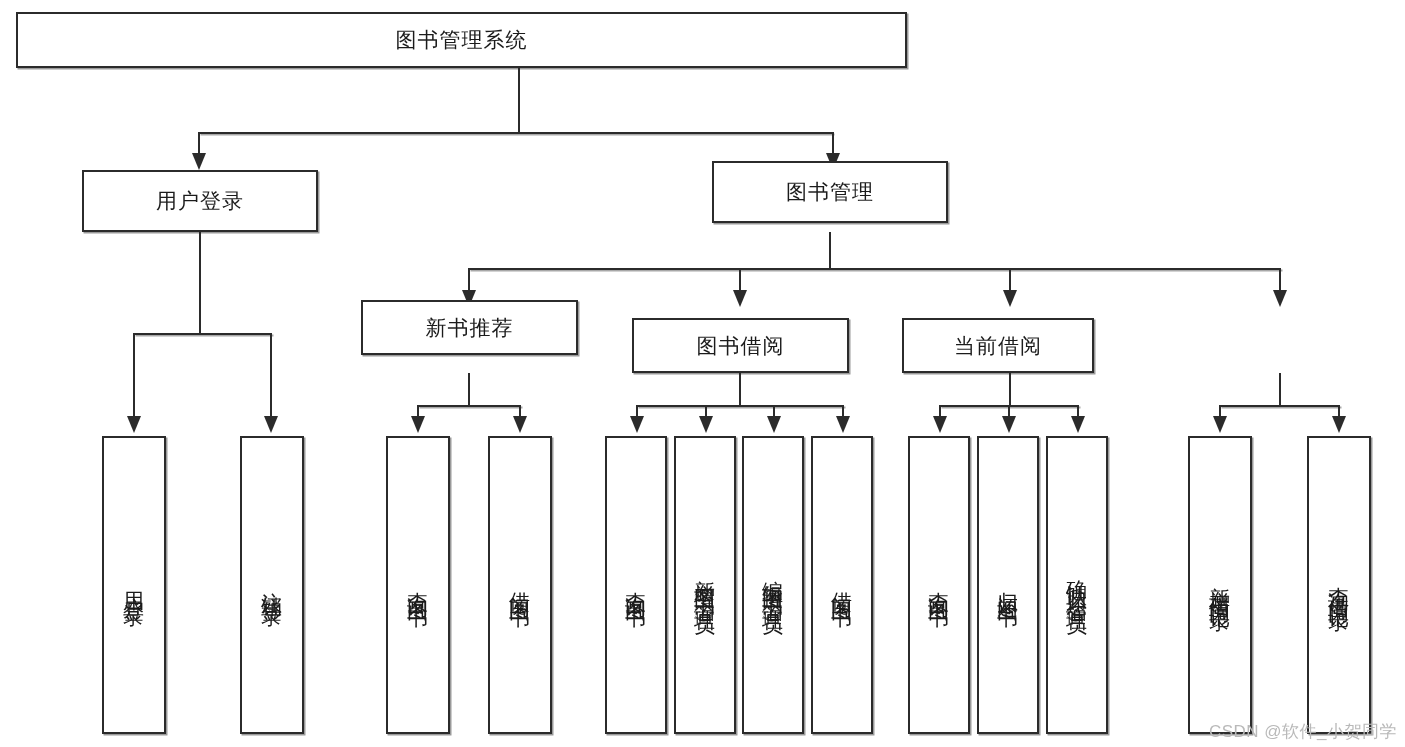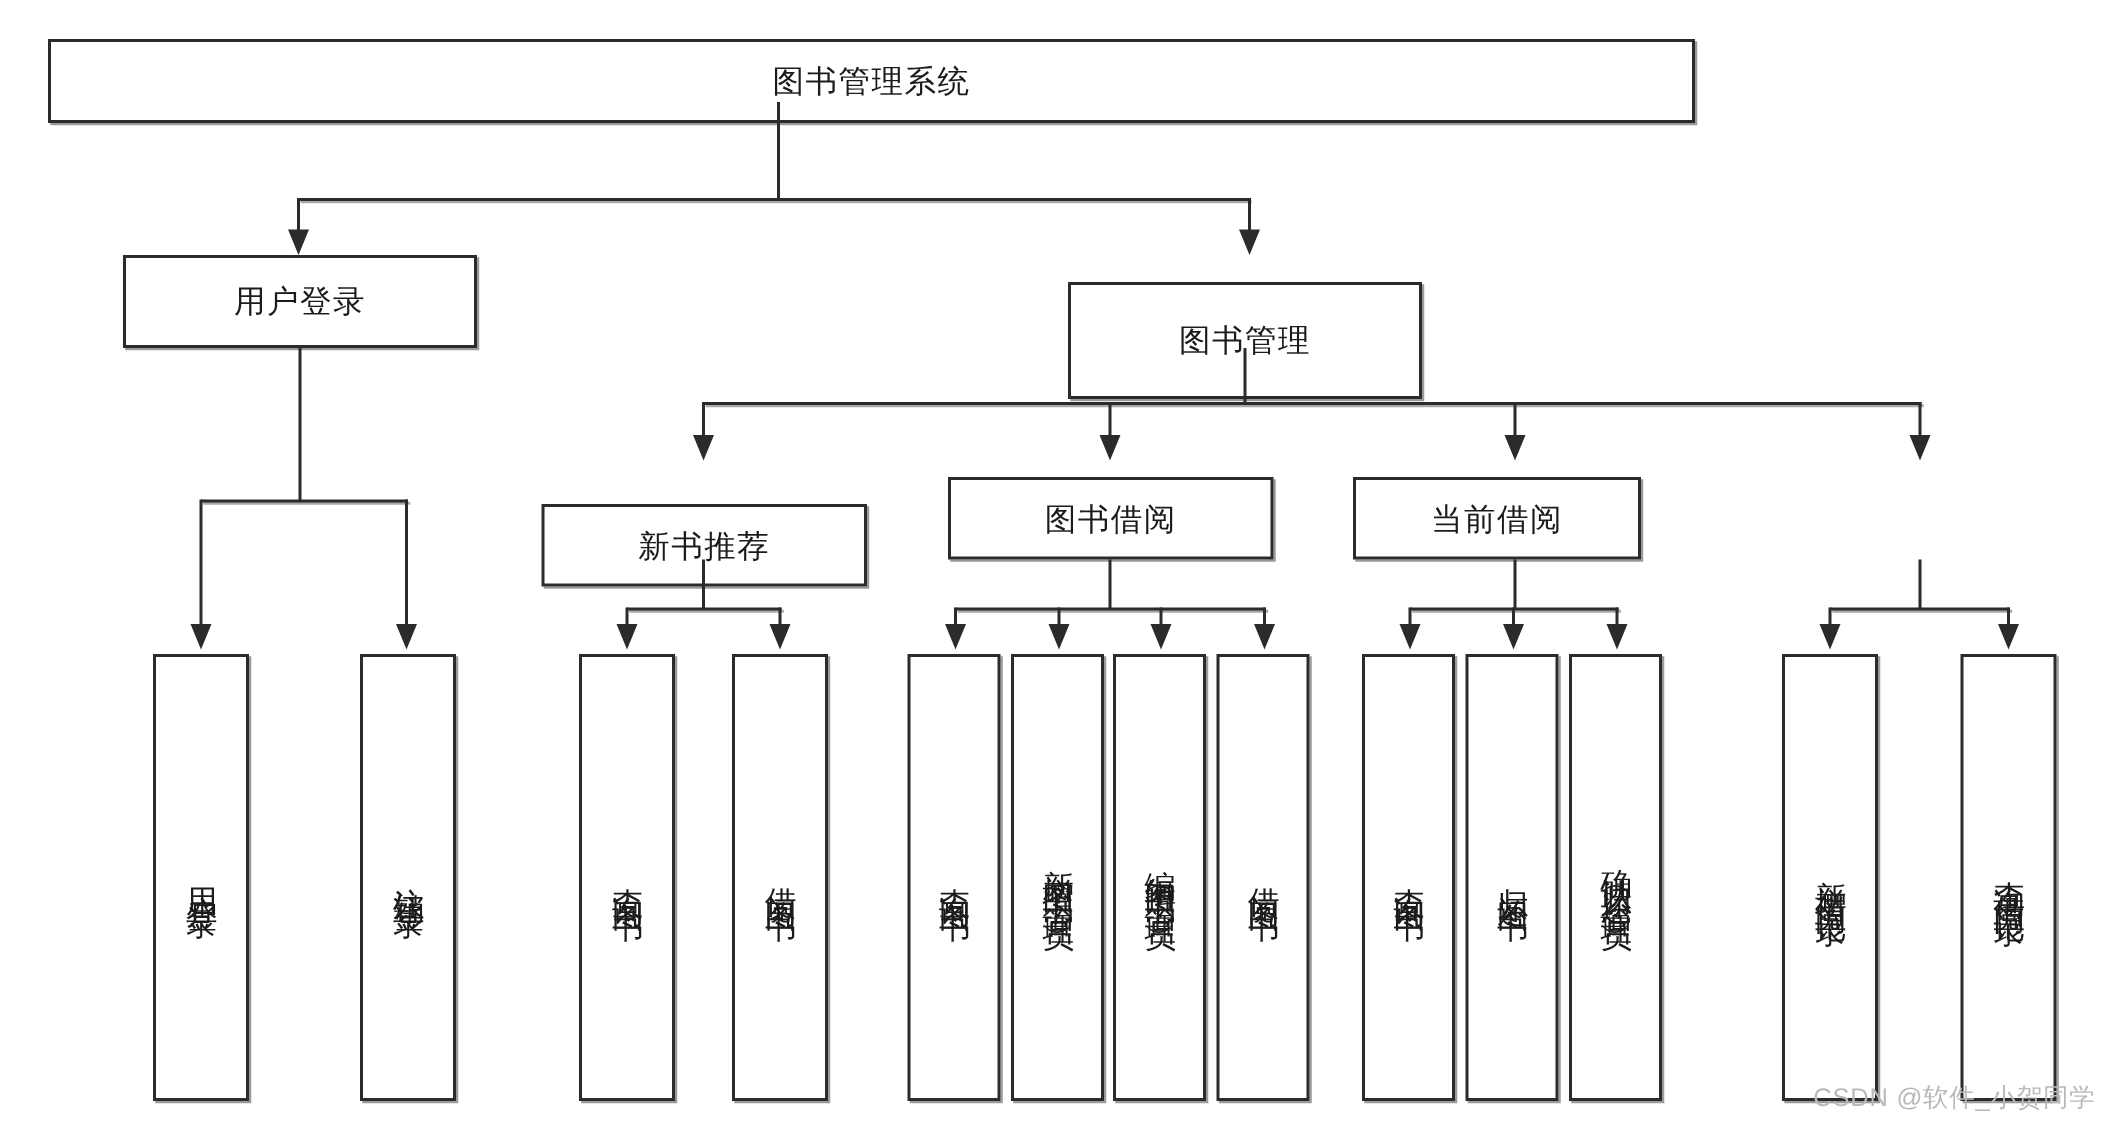--- a/index.html
+++ b/index.html
@@ -61,35 +61,35 @@
     letter-spacing:.5px;
     white-space:nowrap;
     pointer-events:none;
   }
 </style>
 </head>
 <body>
 
 <div id="stage">
 
-  <div class="node h" style="left:32px;top:12px;width:1098px;height:56px;margin-top:14px;">
+  <div class="node h" style="left:16px;top:12px;width:891px;height:56px;">
     <span class="lbl">图书管理系统</span>
   </div>
 
   <div class="line vline" style="left:518px;top:68px;height:65px;"></div>
   <div class="line hline sh" style="left:199px;top:132px;width:634px;"></div>
   <div class="line vline" style="left:198px;top:132px;height:24px;"></div>
   <div class="line vline" style="left:832px;top:132px;height:24px;"></div>
   <div class="arrow" style="left:192px;top:153px;"></div>
   <div class="arrow" style="left:826px;top:153px;"></div>
 
   <div class="node h" style="left:82px;top:170px;width:236px;height:62px;">
     <span class="lbl">用户登录</span>
   </div>
-  <div class="node h" style="left:712px;top:188px;width:236px;height:78px;">
+  <div class="node h" style="left:712px;top:161px;width:236px;height:62px;">
     <span class="lbl">图书管理</span>
   </div>
 
   <div class="line vline" style="left:199px;top:232px;height:102px;"></div>
   <div class="line hline sh" style="left:134px;top:333px;width:138px;"></div>
   <div class="line vline" style="left:133px;top:333px;height:85px;"></div>
   <div class="line vline" style="left:270px;top:333px;height:85px;"></div>
   <div class="arrow" style="left:127px;top:416px;"></div>
   <div class="arrow" style="left:264px;top:416px;"></div>
 
@@ -97,21 +97,21 @@
   <div class="line hline sh" style="left:469px;top:268px;width:812px;"></div>
   <div class="line vline" style="left:468px;top:268px;height:24px;"></div>
   <div class="line vline" style="left:739px;top:268px;height:24px;"></div>
   <div class="line vline" style="left:1009px;top:268px;height:24px;"></div>
   <div class="line vline" style="left:1279px;top:268px;height:24px;"></div>
   <div class="arrow" style="left:462px;top:290px;"></div>
   <div class="arrow" style="left:733px;top:290px;"></div>
   <div class="arrow" style="left:1003px;top:290px;"></div>
   <div class="arrow" style="left:1273px;top:290px;"></div>
 
-  <div class="node h" style="left:361px;top:336px;width:217px;height:55px;">
+  <div class="node h" style="left:361px;top:300px;width:217px;height:55px;">
     <span class="lbl">新书推荐</span>
   </div>
   <div class="node h" style="left:632px;top:318px;width:217px;height:55px;">
     <span class="lbl">图书借阅</span>
   </div>
   <div class="node h" style="left:902px;top:318px;width:192px;height:55px;">
     <span class="lbl">当前借阅</span>
   </div>
 
   <div class="line vline" style="left:468px;top:373px;height:34px;"></div>

